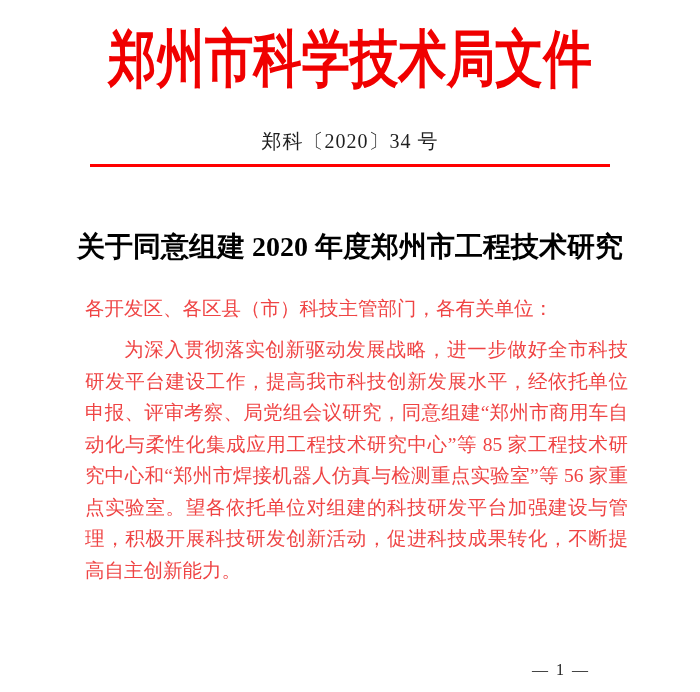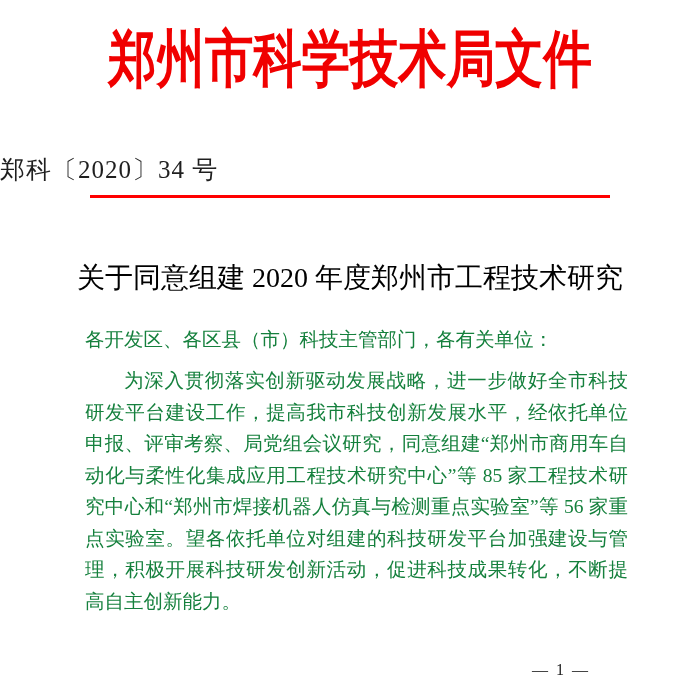--- a/index.html
+++ b/index.html
@@ -23,46 +23,46 @@
     color: var(--accent-red, #f00000);
     font-size: 62px;
     font-weight: bold;
     line-height: 1.08;
     white-space: nowrap;
     transform: scaleX(0.78);
     transform-origin: 50% 0;
     letter-spacing: 0;
   }
   .doc-number {
-    margin-top: 60px;
-    text-align: left;
-    font-size: 25px;
+    margin-top: 35px;
+    text-align: center;
+    font-size: 20px;
     color: #1f1f1f;
     letter-spacing: 1px;
   }
   .red-rule {
     width: 520px;
     height: 3px;
     margin: 9px auto 0 auto;
     background: var(--rule-red, #ff0000);
     border: none;
   }
   .notice-title {
     margin-top: 60px;
     text-align: center;
     font-size: 28px;
-    font-weight: normal;
+    font-weight: bold;
     color: #000000;
     line-height: 40px;
   }
   .body-block {
     margin: 26px 72px 0 85px;
     font-size: 19.5px;
     line-height: 31.5px;
-    color: #15803d;
+    color: #ef4444;
     text-align: justify;
   }
   .salutation {
     margin: 0 0 10px 0;
   }
   .body-paragraph {
     margin: 0;
     text-indent: 2em;
   }
   .page-number {

